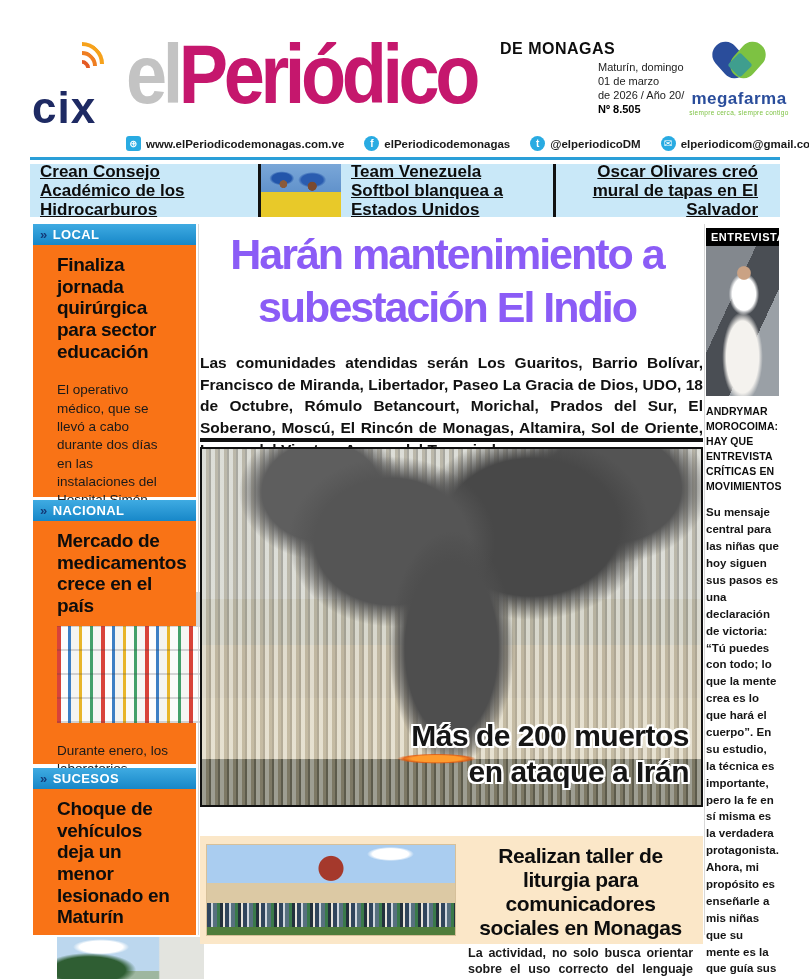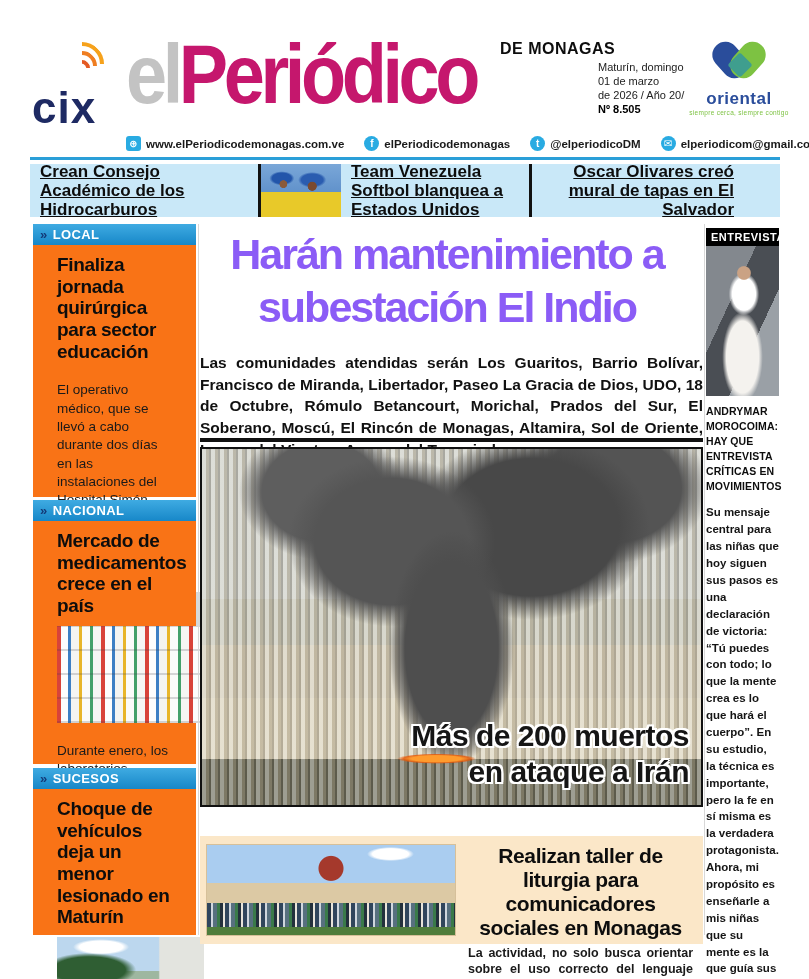--- a/index.html
+++ b/index.html
@@ -41,21 +41,21 @@
   .soc { display:flex; align-items:center; gap:5px; font-size:11.5px; font-weight:bold; color:#1a1a1a; }
   .soc-ic { width:15px; height:15px; background:#29abe2; color:#fff; font-size:10px; line-height:15px; text-align:center; border-radius:50%; flex:0 0 auto; font-weight:bold; }
   .soc-ic.sq { border-radius:3px; }
 
   .bluerule { left:30px; top:157px; width:750px; height:3px; background:#2a9fd8; }
 
   
   .teasers { left:30px; top:164px; width:750px; height:53px; background:#c9e8f8; display:flex; align-items:center; }
   .teaser { font-size:17px; font-weight:900; line-height:1.12; color:#0d0d0d; padding:0 10px;text-decoration:underline; }
   .t1 { width:228px; }
-  .t2 { width:188px; }
+  .t2 { width:212px; }
   .t3 { width:212px; text-align:right; }
   .tdiv { width:3px; height:100%; background:#111; flex:0 0 auto; }
   .teaser-photo { width:80px; height:53px; flex:0 0 auto;
     background:
       radial-gradient(circle 6px at 28% 38%, #8a5a3a 0 60%, transparent 70%),
       radial-gradient(circle 7px at 64% 42%, #7a4a30 0 60%, transparent 70%),
       radial-gradient(ellipse 16px 9px at 26% 27%, #2255aa 0 60%, transparent 78%),
       radial-gradient(ellipse 18px 10px at 64% 30%, #2a5cb0 0 60%, transparent 78%),
       linear-gradient(transparent 52%, #e8c929 52%),
       linear-gradient(#7aa7d8, #4a7fc0);
@@ -165,21 +165,21 @@
     <div>de 2026 / Año 20/</div>
     <div class="issue">Nº 8.505</div>
   </div>
 
   <div class="abs megafarma">
     <div class="heart">
       <div class="lobe lobe-l"></div>
       <div class="lobe lobe-r"></div>
       <div class="lobe-c"></div>
     </div>
-    <div class="mf-name">oriental</div>
+    <div class="mf-name">megafarma</div>
     <div class="mf-tag">siempre cerca, siempre contigo</div>
   </div>
 
   <div class="abs socialbar">
     <div class="soc">
       <span class="soc-ic sq">⊕</span>
       <span>www.elPeriodicodemonagas.com.ve</span>
     </div>
     <div class="soc">
       <span class="soc-ic">f</span>

